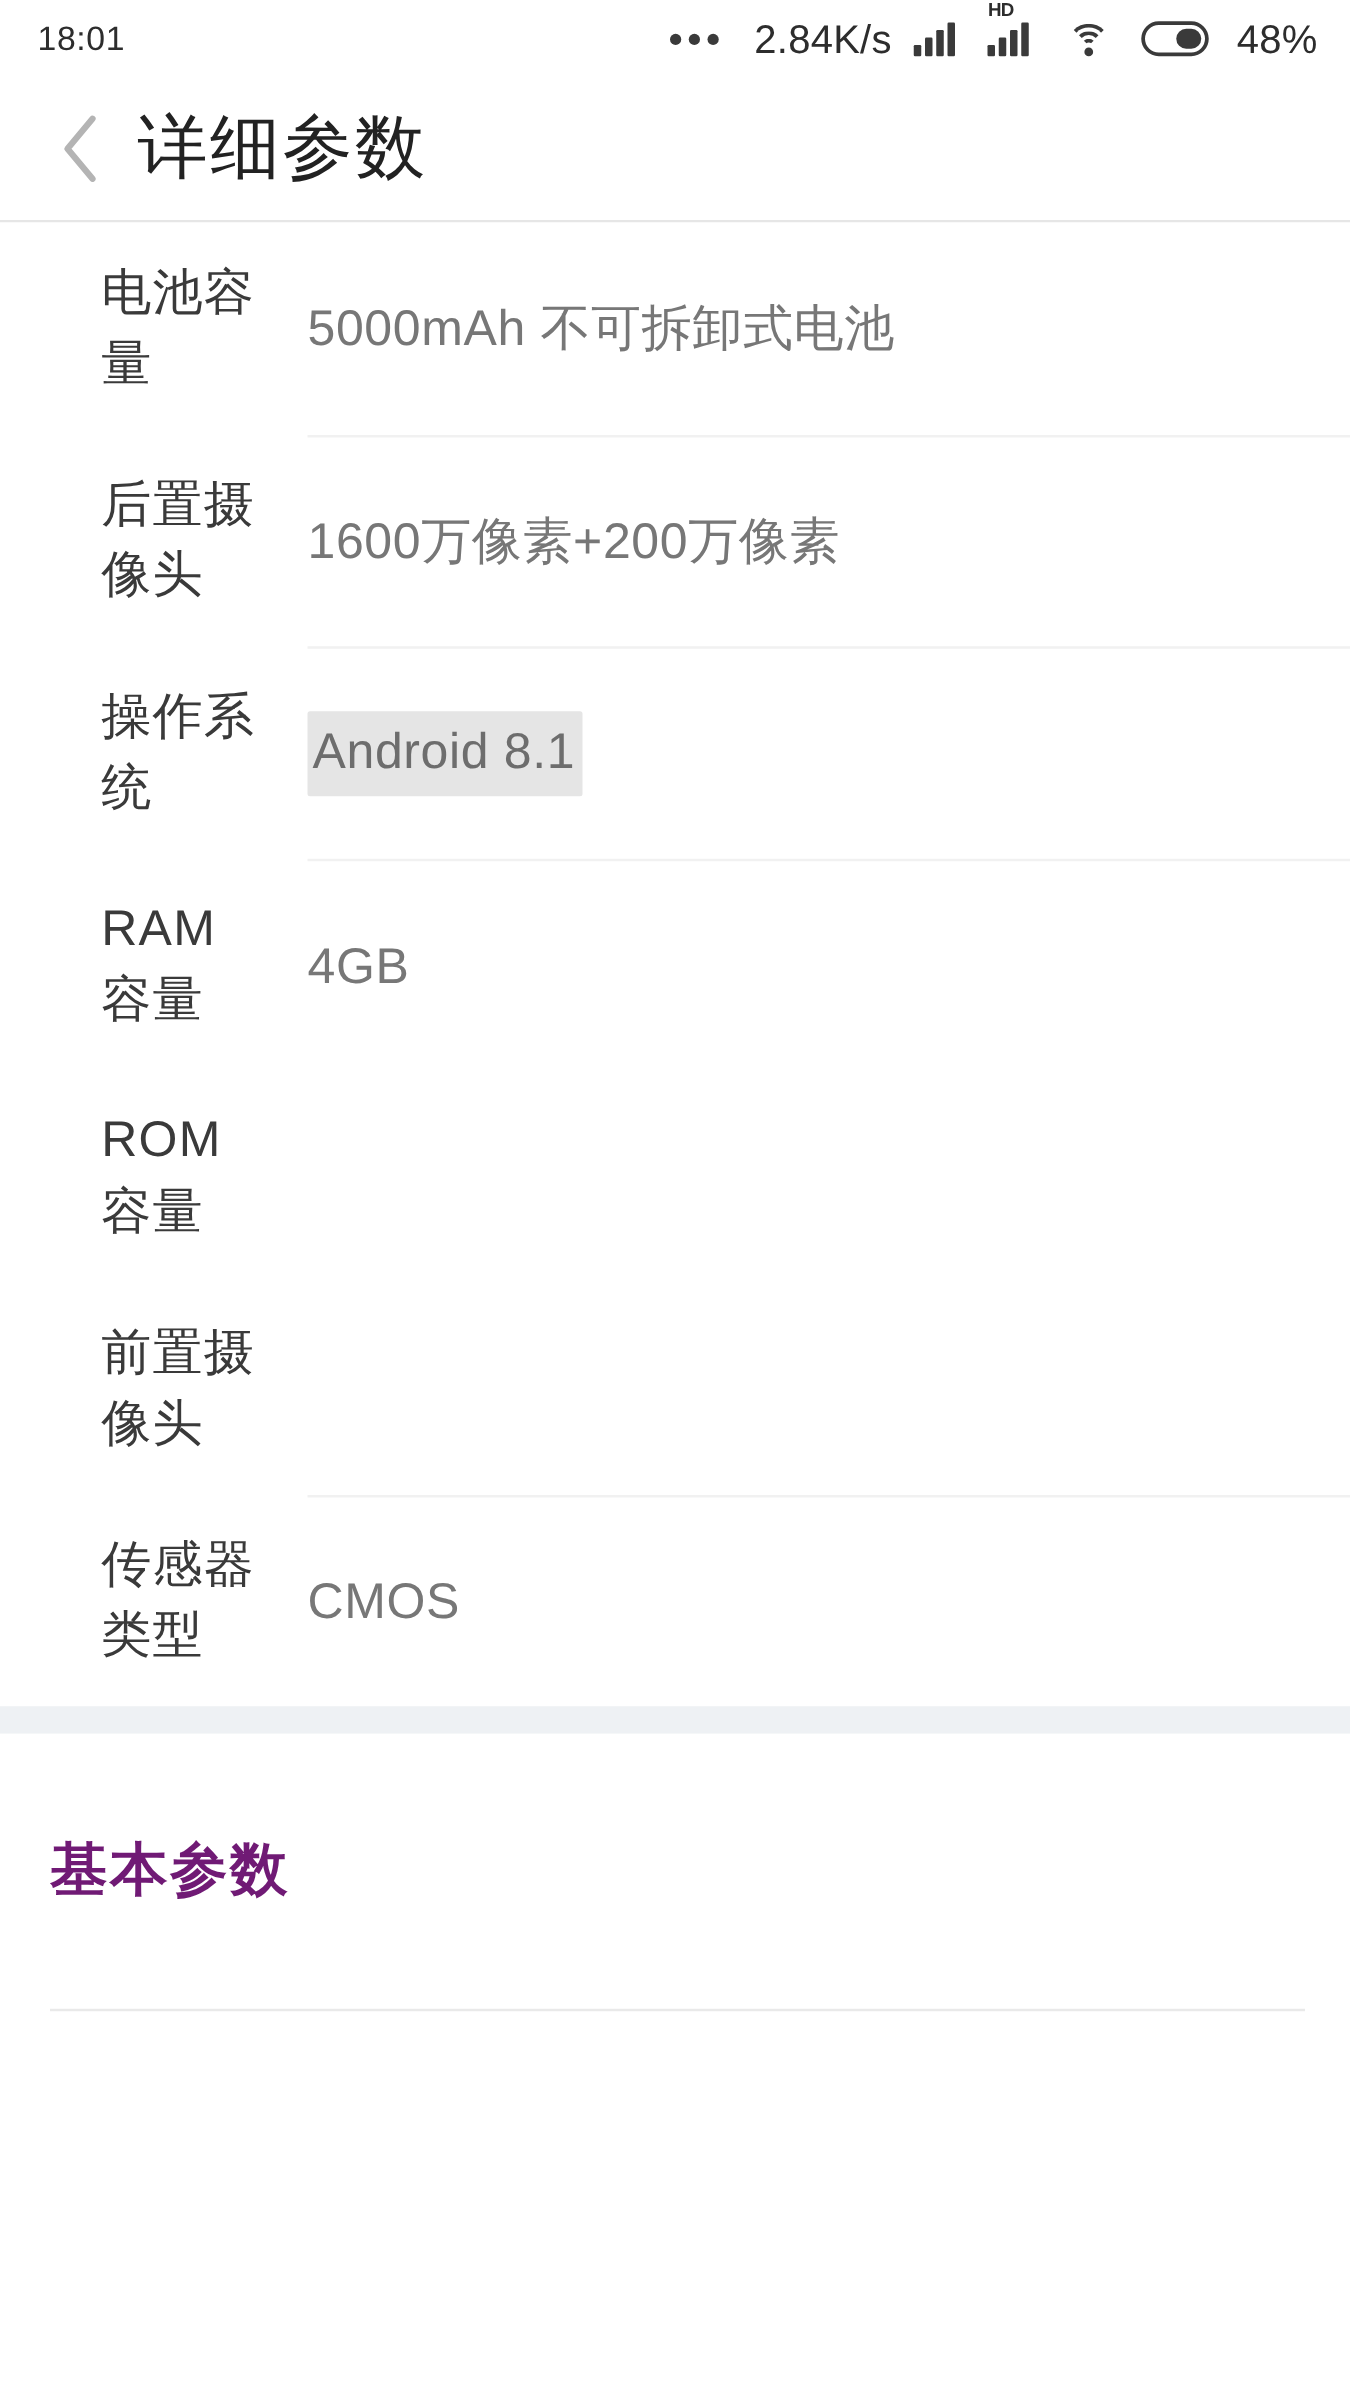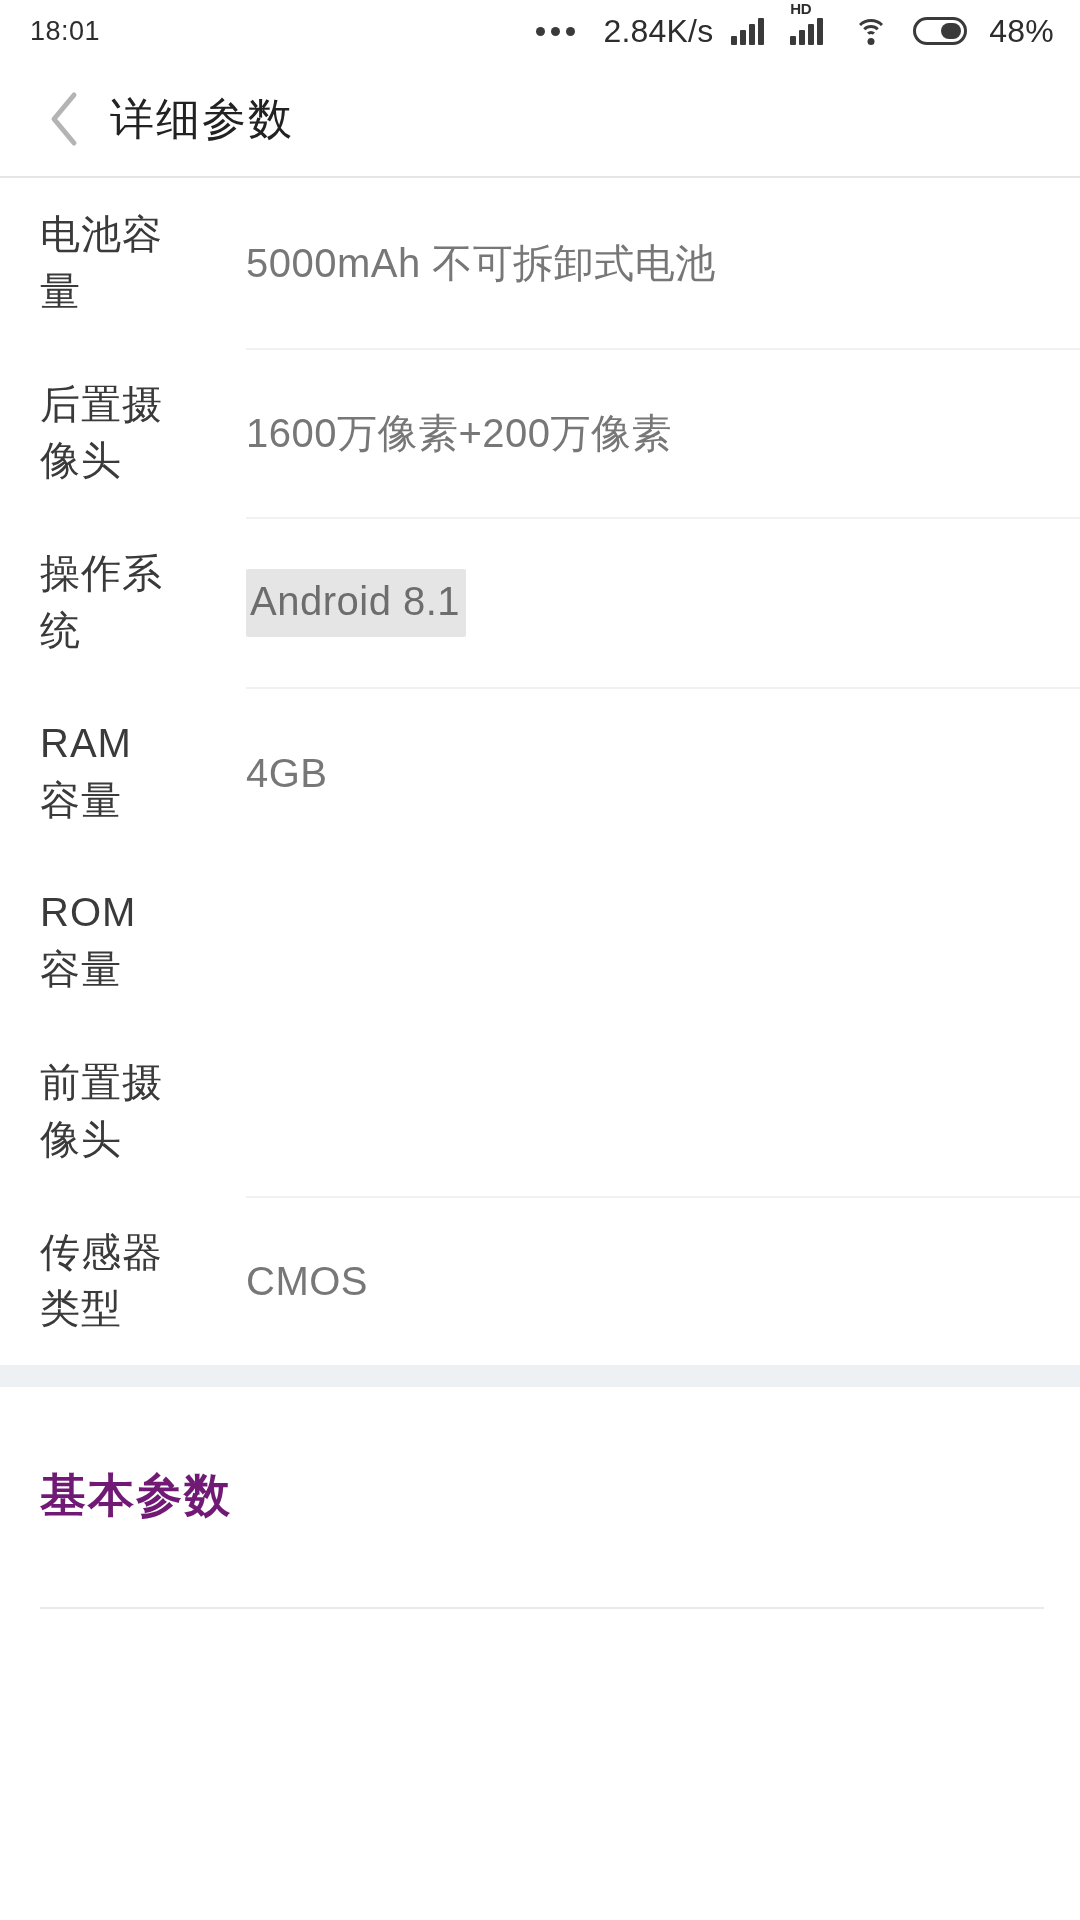--- a/index.html
+++ b/index.html
@@ -54,32 +54,32 @@
   .batt .fill{ width:48%; height:100%; background:#3a3a3a; border-radius:9px; }
   .sb-pct{ font-size:32px; letter-spacing:0.2px; }
 
   
   .appbar{
     height:116px; display:flex; align-items:center;
     padding-left:28px; border-bottom:2px solid #e6e6e6; background:#fff;
   }
   .backbtn{ width:72px; height:72px; display:flex; align-items:center; justify-content:center; }
   .backbtn svg{ display:block; }
-  .apptitle{ font-size:44px; color:#222; letter-spacing:2px; margin-left:10px;text-align:center; }
+  .apptitle{ font-size:56px; color:#222; letter-spacing:2px; margin-left:10px;text-align:center; }
 
   
   .speclist{ background:#fff; }
   .specrow{ display:flex; align-items:stretch; position:relative; }
   .specrow .label{
     width:232px; flex:0 0 232px;
     padding:28px 0 28px 40px;
     font-size:40px; line-height:1.42; color:#3a3a3a; letter-spacing:1px;
     display:flex; align-items:center;
   }
-  .specrow .label span{ display:block; }
+  .specrow .label span{ display:block;margin-left:41px; }
   .specrow .valwrap{
     flex:1 1 auto; display:flex; align-items:center;
     border-top:2px solid #f1f1f1;
     margin-left:14px; padding:28px 40px 28px 0;
   }
   .specrow:first-child .valwrap{ border-top:0; }
   .specrow .value{
     font-size:40px; color:#777; letter-spacing:0.5px; line-height:1.4;
   }
   .specrow .value.hl{

